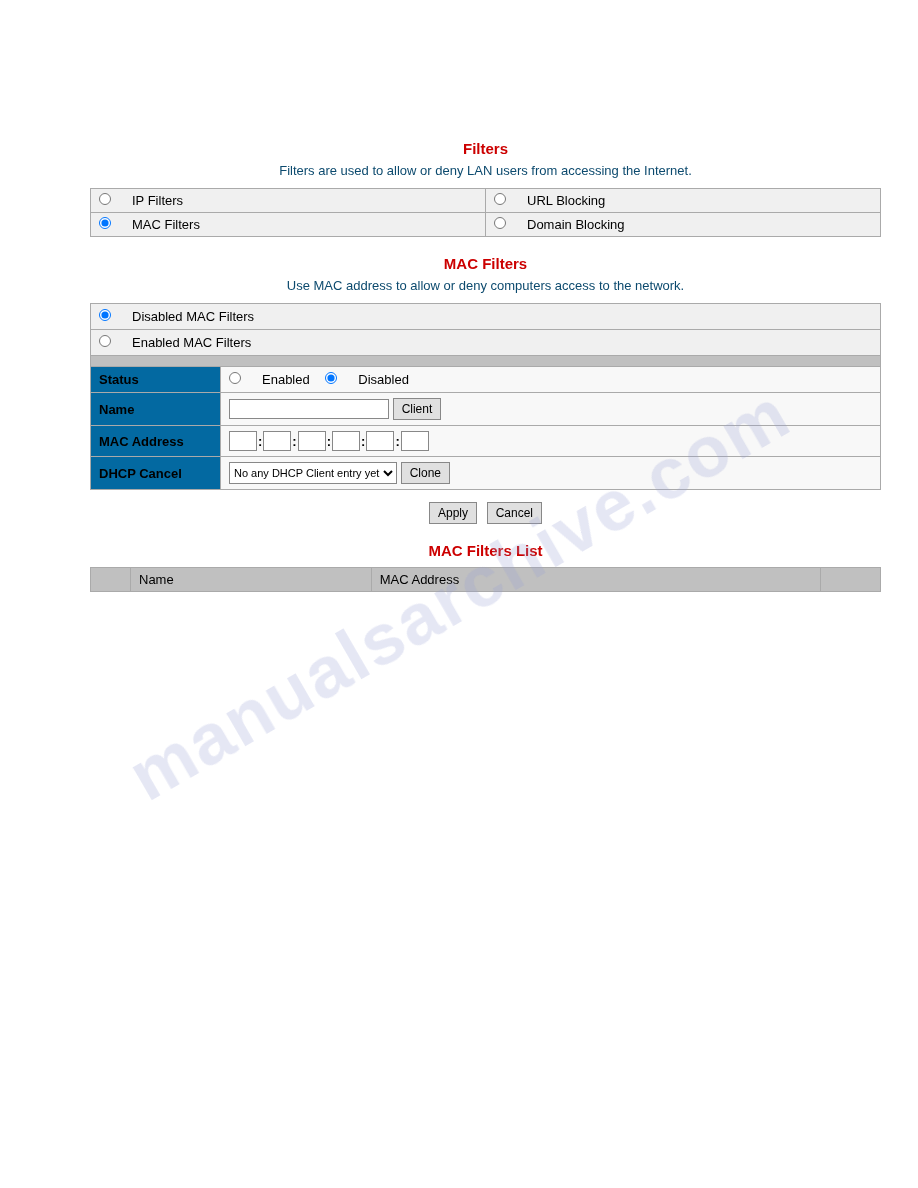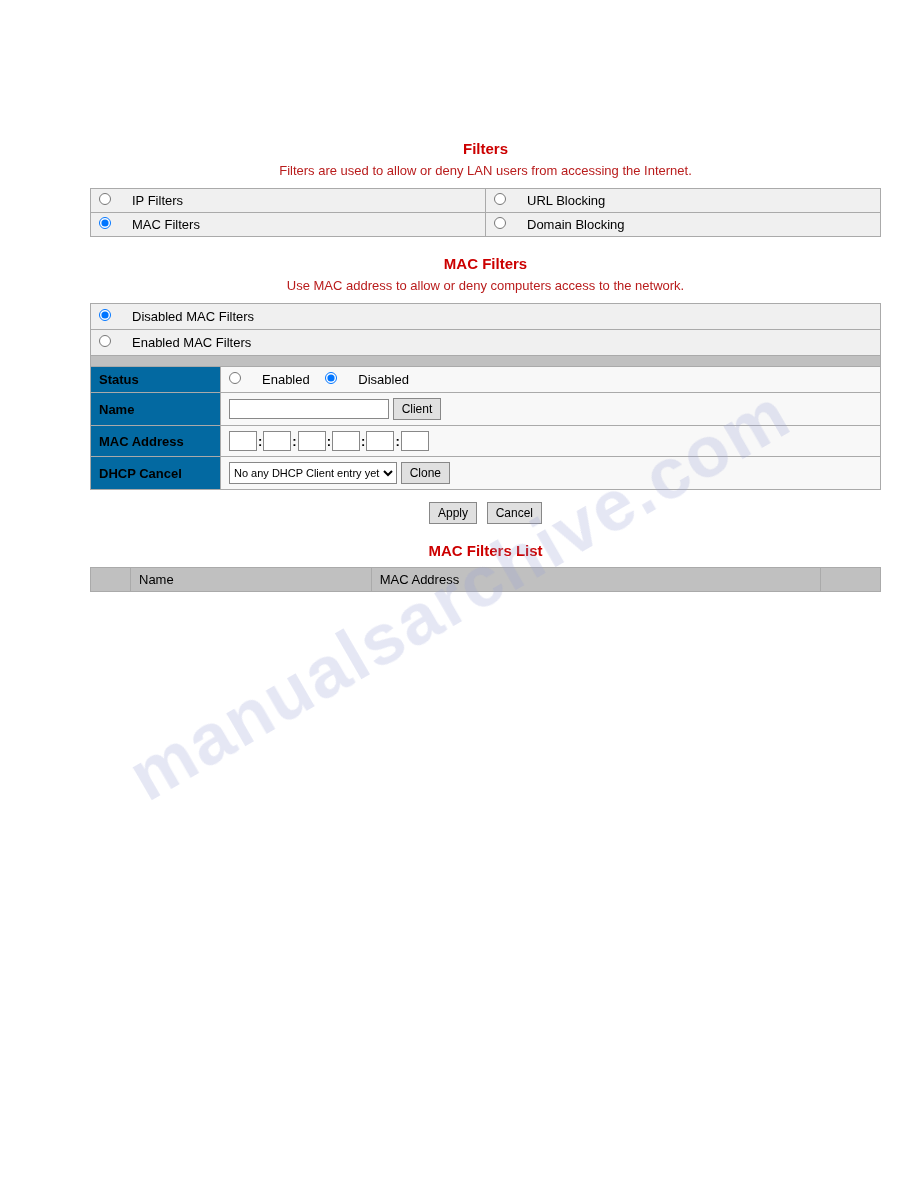--- a/index.html
+++ b/index.html
@@ -26,21 +26,21 @@
       color: #cc0000;
       font-size: 15px;
       font-weight: bold;
       margin-bottom: 6px;
     }
 
     .section-description {
       text-align: center;
       font-size: 13px;
       margin-bottom: 10px;
-      color: #b91c1c;
+      color: #0c4a6e;
     }
 
     .filters-table {
       width: 100%;
       border-collapse: collapse;
       margin-bottom: 18px;
       border: 1px solid #aaaaaa;
     }
 
     .filters-table td {

